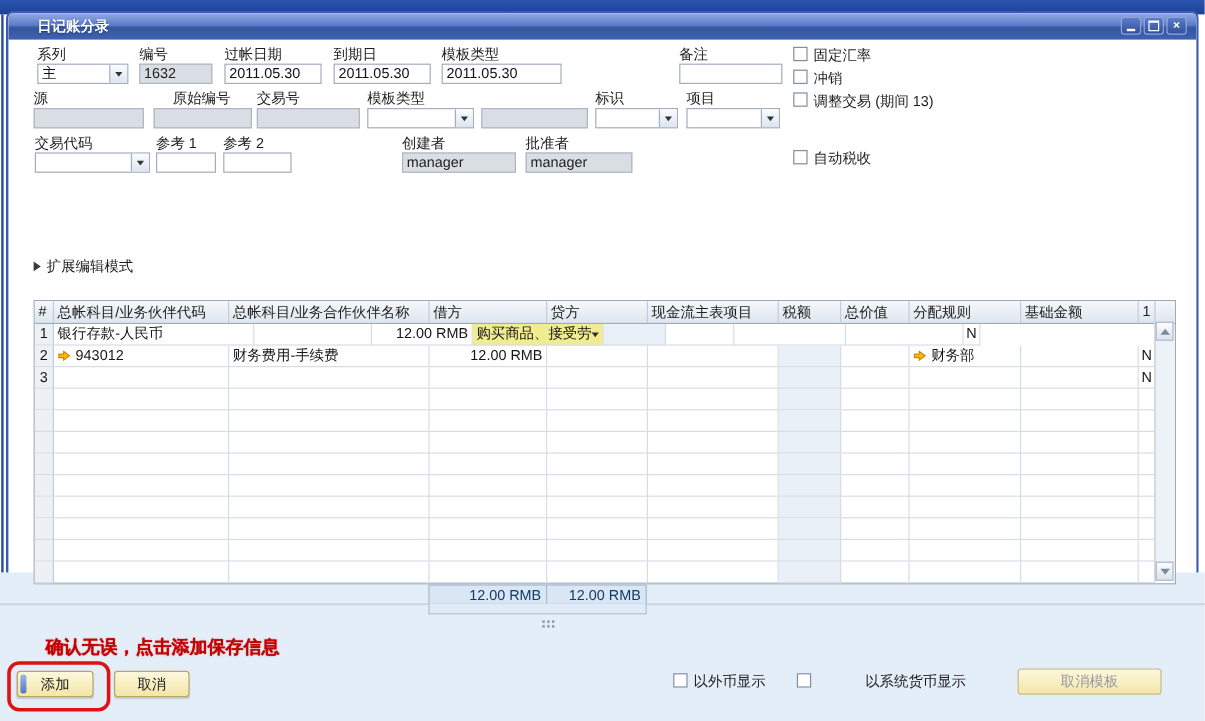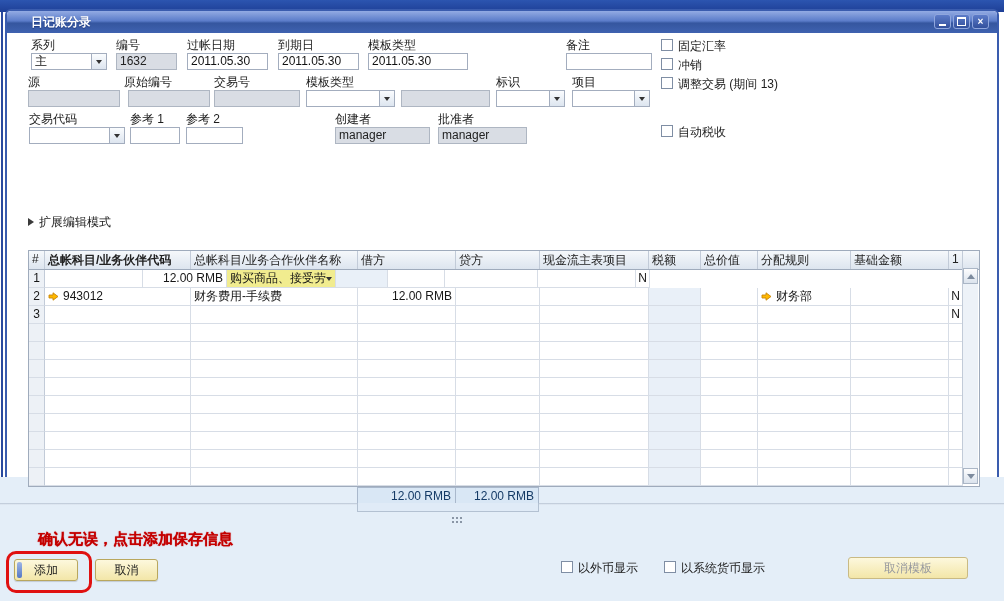--- a/index.html
+++ b/index.html
@@ -136,21 +136,21 @@
 <span class="cb" style="left:661px;top:39px"></span>
 <span class="lbl" style="left:678px;top:38px">固定汇率</span>
 <span class="cb" style="left:661px;top:58px"></span>
 <span class="lbl" style="left:678px;top:57px">冲销</span>
 <span class="cb" style="left:661px;top:77px"></span>
 <span class="lbl" style="left:678px;top:76px">调整交易 (期间 13)</span>
 
 <span class="lbl" style="left:28px;top:74px">源</span>
 <div class="field dis" style="left:28px;top:90px;width:92px"></div>
 
-<span class="lbl" style="left:124px;top:74px">原始编号</span>
+<span class="lbl" style="left:144px;top:74px">原始编号</span>
 <div class="field dis" style="left:128px;top:90px;width:82px"></div>
 
 <span class="lbl" style="left:214px;top:74px">交易号</span>
 <div class="field dis" style="left:214px;top:90px;width:86px"></div>
 
 <span class="lbl" style="left:306px;top:74px">模板类型</span>
 <div class="field" style="left:306px;top:90px;width:89px">
   <span></span>
   <span class="dd-btn">
       <i class="tri-down"></i>
@@ -202,34 +202,35 @@
 <div class="lbl" style="left:28px;top:214px">
   <i class="exp-tri"></i><span>扩展编辑模式</span>
 </div>
 
 <div class="bottom-panel"></div>
 <div class="divider"></div>
 
 <div class="grid">
   <div class="hrow">
       <div class="hcell" style="width: 16px;">#</div>
-      <div class="hcell" style="width: 146px; font-weight: bold;">总帐科目/业务伙伴代码</div>
+      <div class="hcell" style="width: 146px;">总帐科目/业务伙伴代码</div>
       <div class="hcell" style="width: 167px;">总帐科目/业务合作伙伴名称</div>
       <div class="hcell" style="width: 98px;">借方</div>
       <div class="hcell" style="width: 84px;">贷方</div>
       <div class="hcell" style="width: 109px;">现金流主表项目</div>
       <div class="hcell" style="width: 52px;">税额</div>
       <div class="hcell" style="width: 57px;">总价值</div>
       <div class="hcell" style="width: 93px;">分配规则</div>
       <div class="hcell" style="width: 98px;">基础金额</div>
       <div class="hcell" style="width: 14px;">1</div>
     </div>
   <div>
       <div class="trow">
         <div class="tcell c-num" style="width: 16px;">1</div>
+        <div class="tcell " style="width: 167px;">银行存款-人民币</div>
         <div class="tcell c-right" style="width: 98px;"></div>
         <div class="tcell c-right" style="width: 84px;">12.00 RMB</div>
         <div class="tcell hl" style="width: 109px;">
           <span>购买商品、接受劳</span>
           <i class="tri-down"></i>
         </div>
         <div class="tcell c-tax" style="width: 52px;"></div>
         <div class="tcell " style="width: 57px;"></div>
         <div class="tcell " style="width: 93px;"></div>
         <div class="tcell c-right" style="width: 98px;"></div>
@@ -411,17 +412,17 @@
   <span>添加</span>
 </div>
 <div class="btn" style="left:95px;top:559px;width:63px">
   <span>取消</span>
 </div>
 <div class="red-ellipse" style="left:6px;top:551px;width:80px;height:36px"></div>
 
 <span class="cb" style="left:561px;top:561px"></span>
 <span class="lbl" style="left:578px;top:560px">以外币显示</span>
 <span class="cb" style="left:664px;top:561px"></span>
-<span class="lbl" style="left:681px;top:560px">以系统货币显示</span>
+<span class="lbl" style="left:721px;top:560px">以系统货币显示</span>
 
 <div class="btn disabled" style="left:848px;top:557px;width:120px">
   <span>取消模板</span>
 </div>
 
 </body></html>

